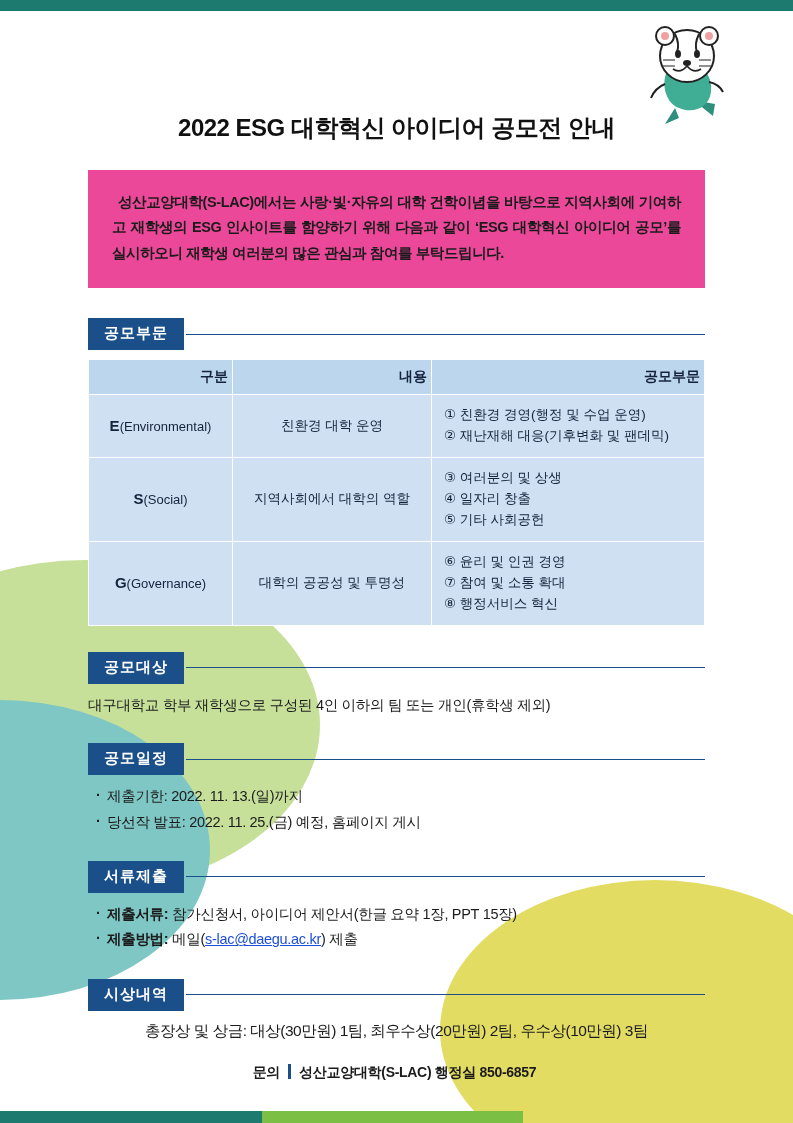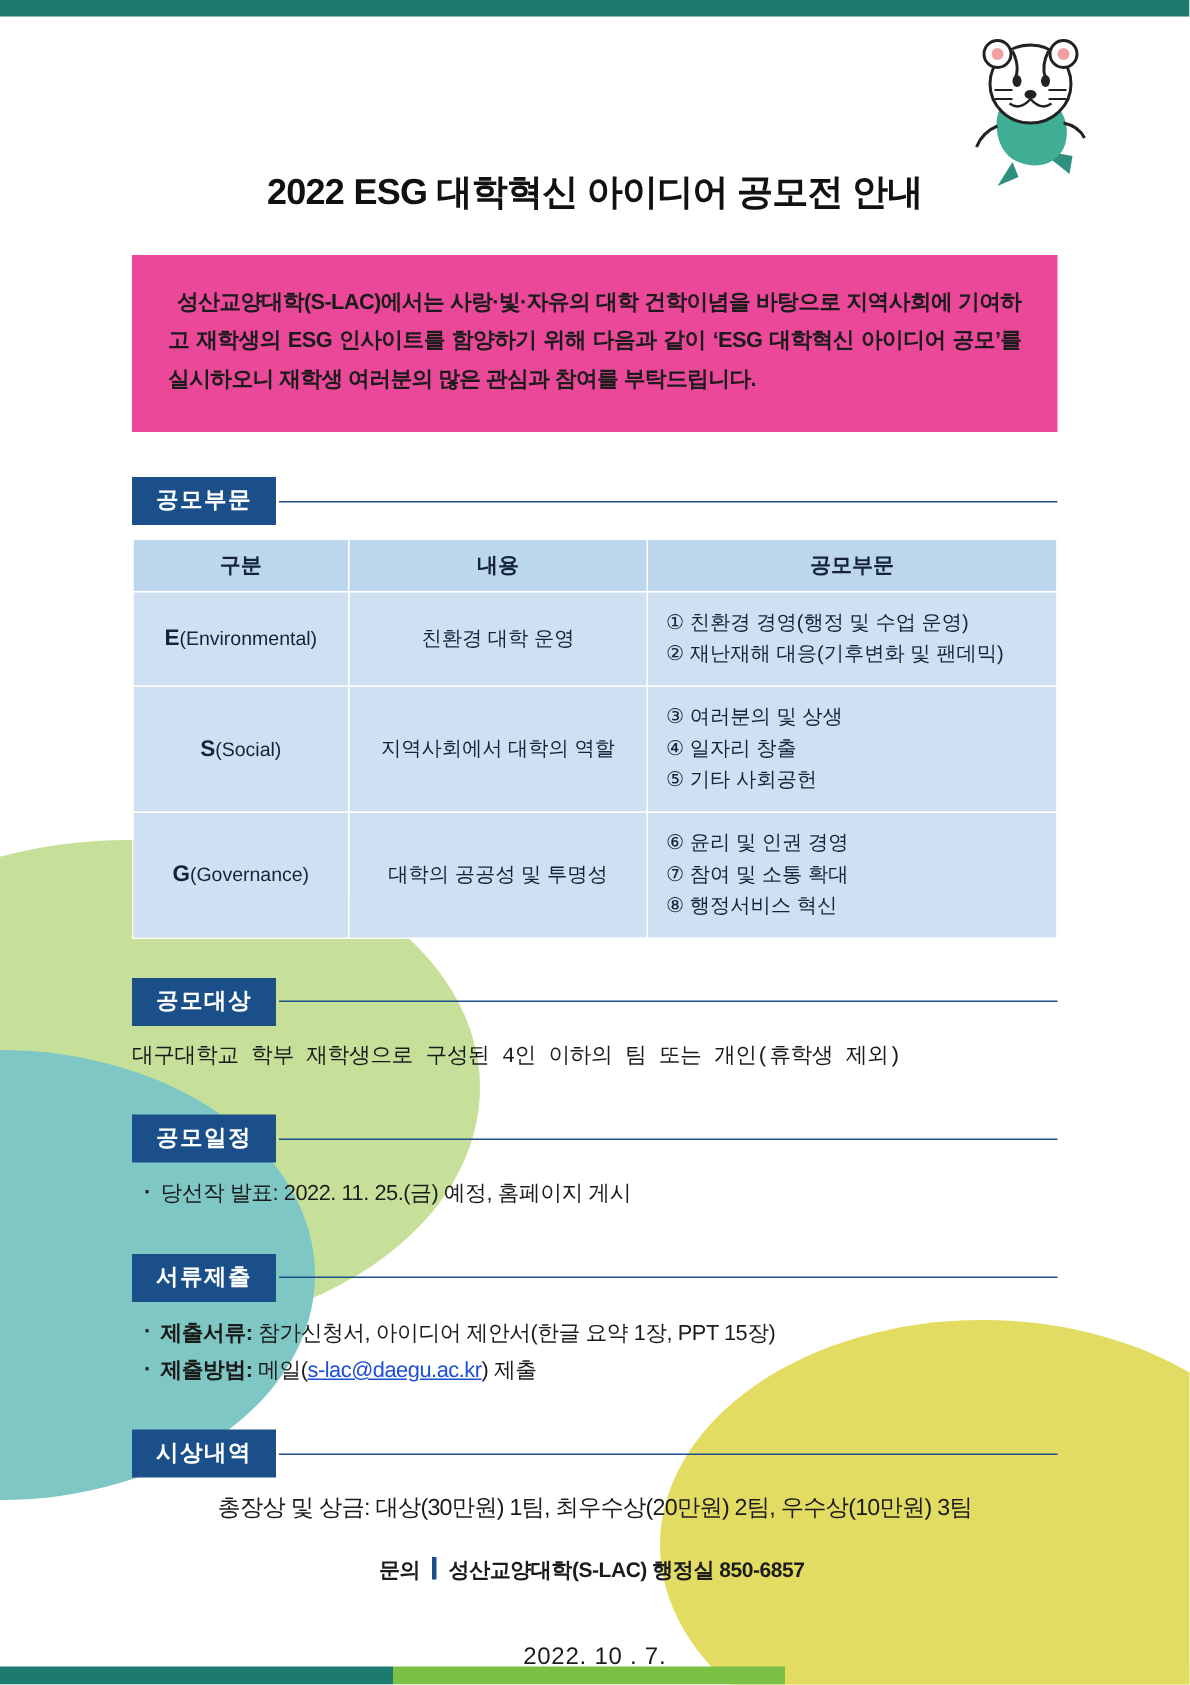--- a/index.html
+++ b/index.html
@@ -133,21 +133,21 @@
     border-collapse: collapse;
     margin-bottom: 26px;
     table-layout: fixed;
   }
   table.entry-table th {
     background: #bcd6ee;
     border: 1px solid #ffffff;
     font-size: 14px;
     font-weight: bold;
     padding: 8px 4px;
-    text-align: center;
+    text-align: right;
     color: #14233b;
   }
   table.entry-table td {
     background: #cfe0f2;
     border: 1px solid #ffffff;
     font-size: 13.5px;
     padding: 10px 12px;
     color: #14233b;
     line-height: 1.55;
     vertical-align: middle;
@@ -157,21 +157,20 @@
   .cat-letter { font-weight: bold; font-size: 15px; }
   .cat-word { font-size: 13px; }
   td.detail { text-align: left; }
 
   
   .body-text {
     font-size: 14.5px;
     line-height: 1.7;
     margin: 0 0 26px 0;
     letter-spacing: -0.3px;
-    font-family: Liberation Mono, monospace;
   }
   .bullet-list {
     list-style: none;
     margin: 0 0 26px 0;
     padding: 0 0 0 6px;
     font-size: 14.5px;
     line-height: 1.75;
     letter-spacing: -0.3px;
   }
   .bullet-list li { position: relative; padding-left: 13px; }
@@ -311,20 +310,21 @@
     <div class="section-tag">공모대상</div>
     <div class="section-rule"></div>
   </div>
   <p class="body-text">대구대학교 학부 재학생으로 구성된 4인 이하의 팀 또는 개인(휴학생 제외)</p>
 
   <div class="section-head">
     <div class="section-tag">공모일정</div>
     <div class="section-rule"></div>
   </div>
   <ul class="bullet-list">
+    <li>제출기한: 2022. 11. 13.(일)까지</li>
     <li>당선작 발표: 2022. 11. 25.(금) 예정, 홈페이지 게시</li>
   </ul>
 
   <div class="section-head">
     <div class="section-tag">서류제출</div>
     <div class="section-rule"></div>
   </div>
   <ul class="bullet-list">
     <li><span class="lbl">제출서류:</span><span> 참가신청서, 아이디어 제안서(한글 요약 1장, PPT 15장)</span></li>
     <li><span class="lbl">제출방법:</span><span> 메일(</span><a class="mail-link" href="#">s-lac@daegu.ac.kr</a><span>) 제출</span></li>

